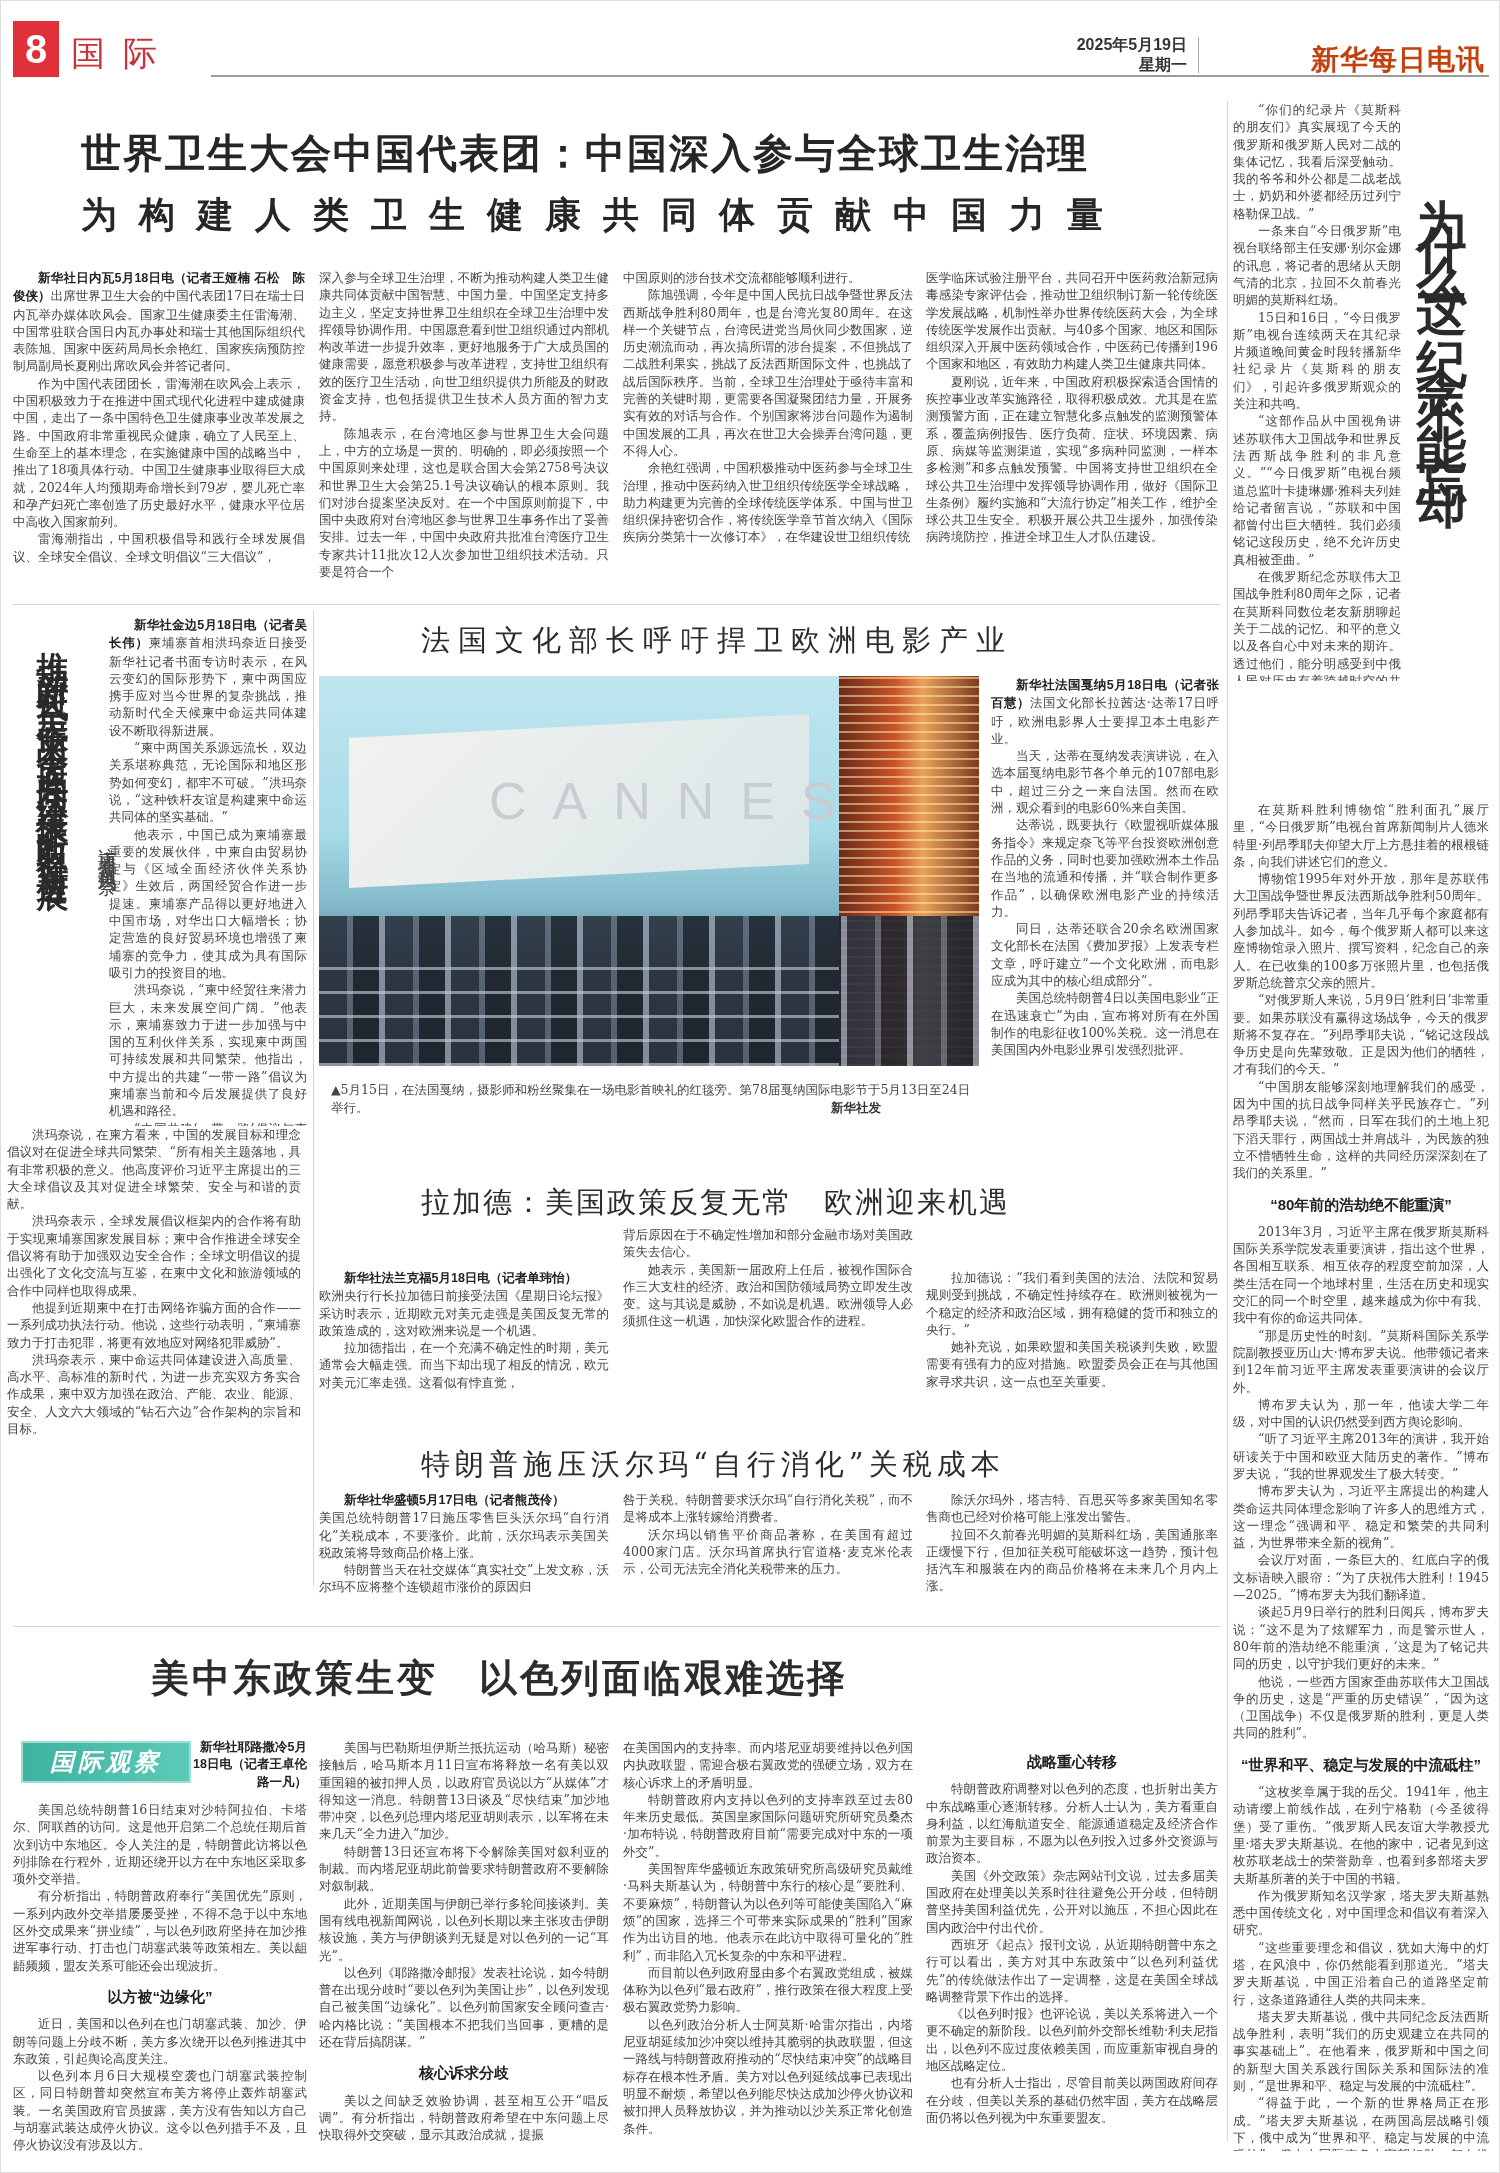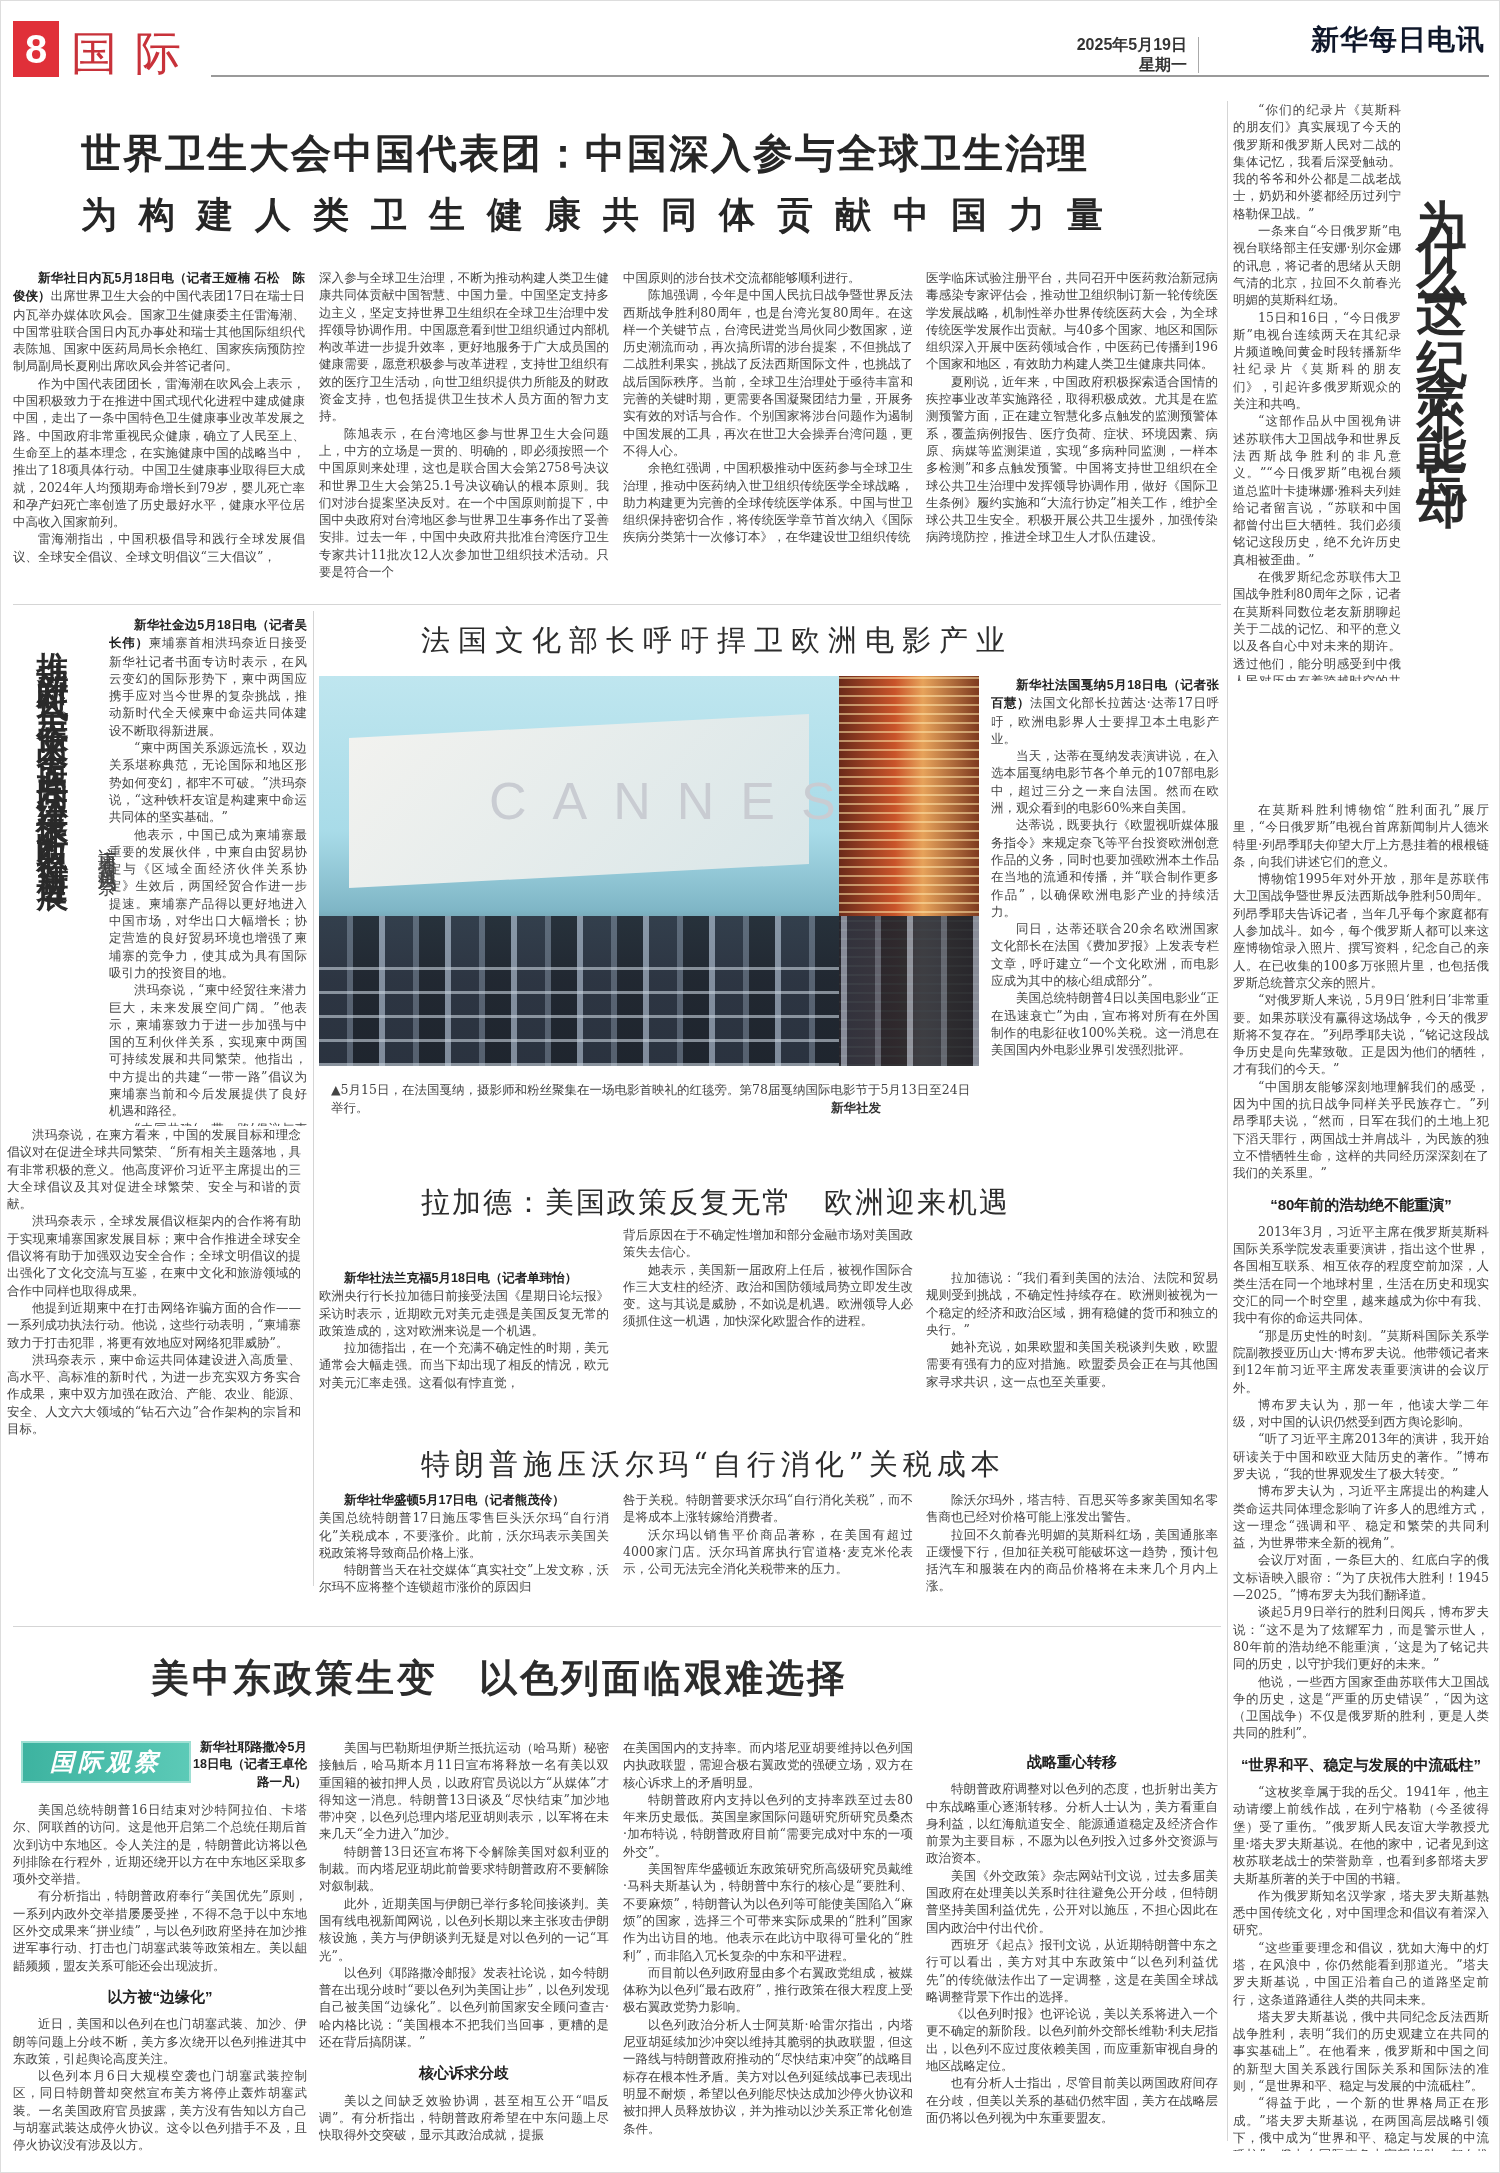--- a/index.html
+++ b/index.html
@@ -3,25 +3,25 @@
 <meta charset="utf-8">
 <style>
   * { box-sizing: border-box; margin: 0; padding: 0; }
   html, body { width: 1500px; height: 2173px; background: #fff; overflow: hidden; }
   body { font-family: "DejaVu Serif", "Liberation Serif", serif; color: #2b2b2b; position: relative; }
   .page { position: absolute; left: 0; top: 0; width: 1500px; height: 2173px; border: 1px solid #ddd; }
 
   
   .mast { position: absolute; left: 12px; top: 20px; right: 10px; height: 58px; }
   .page-num { position: absolute; left: 0; top: 0; width: 46px; height: 56px; background: #e03039; color: #fff; font-family: "Liberation Sans", sans-serif; font-weight: bold; font-size: 40px; text-align: center; line-height: 56px; }
-  .section-name { position: absolute; left: 58px; top: 2px; font-size: 46px; color: #c8323a; letter-spacing: 18px; font-family: Liberation Mono, monospace; }
+  .section-name { position: absolute; left: 58px; top: 10px; font-size: 34px; color: #c8323a; letter-spacing: 18px; font-family: Liberation Mono, monospace; }
   .mast-rule { position: absolute; left: 198px; right: 0; top: 54px; border-top: 2px solid #9a9a9a; }
   .mast-date { position: absolute; right: 302px; top: 14px; text-align: right; font-family: "Liberation Sans", sans-serif; font-weight: bold; font-size: 16px; color: #333; line-height: 20px; }
   .mast-sep { position: absolute; right: 290px; top: 16px; height: 36px; border-left: 1px solid #aaa; }
-  .mast-logo { position: absolute; right: 4px; top: 0; font-size: 28px; color: #0f172a; font-weight: bold; letter-spacing: 1px; }
+  .mast-logo { position: absolute; right: 4px; top: 20px; font-size: 28px; color: #c2410c; font-weight: bold; letter-spacing: 1px; }
 
   
   .h-main { position: absolute; font-weight: bold; color: #262626; font-family: "DejaVu Serif", serif; white-space: nowrap; }
   .h1a { left: 80px; top: 125px; font-size: 40px; letter-spacing: 2px; }
   .h1b { left: 80px; top: 190px; font-size: 36px; letter-spacing: 22px; }
   .h-sub { position: absolute; color: #2c2c2c; font-size: 29px; white-space: nowrap; font-family: "DejaVu Serif", serif; }
   .h-france { left: 420px; top: 620px; letter-spacing: 8px; }
   .h-lagarde { left: 420px; top: 1182px; letter-spacing: 2px; }
   .h-walmart { left: 420px; top: 1444px; letter-spacing: 5px; }
   .h-mideast { left: 150px; top: 1652px; font-size: 38px; font-weight: bold; letter-spacing: 3px; }

